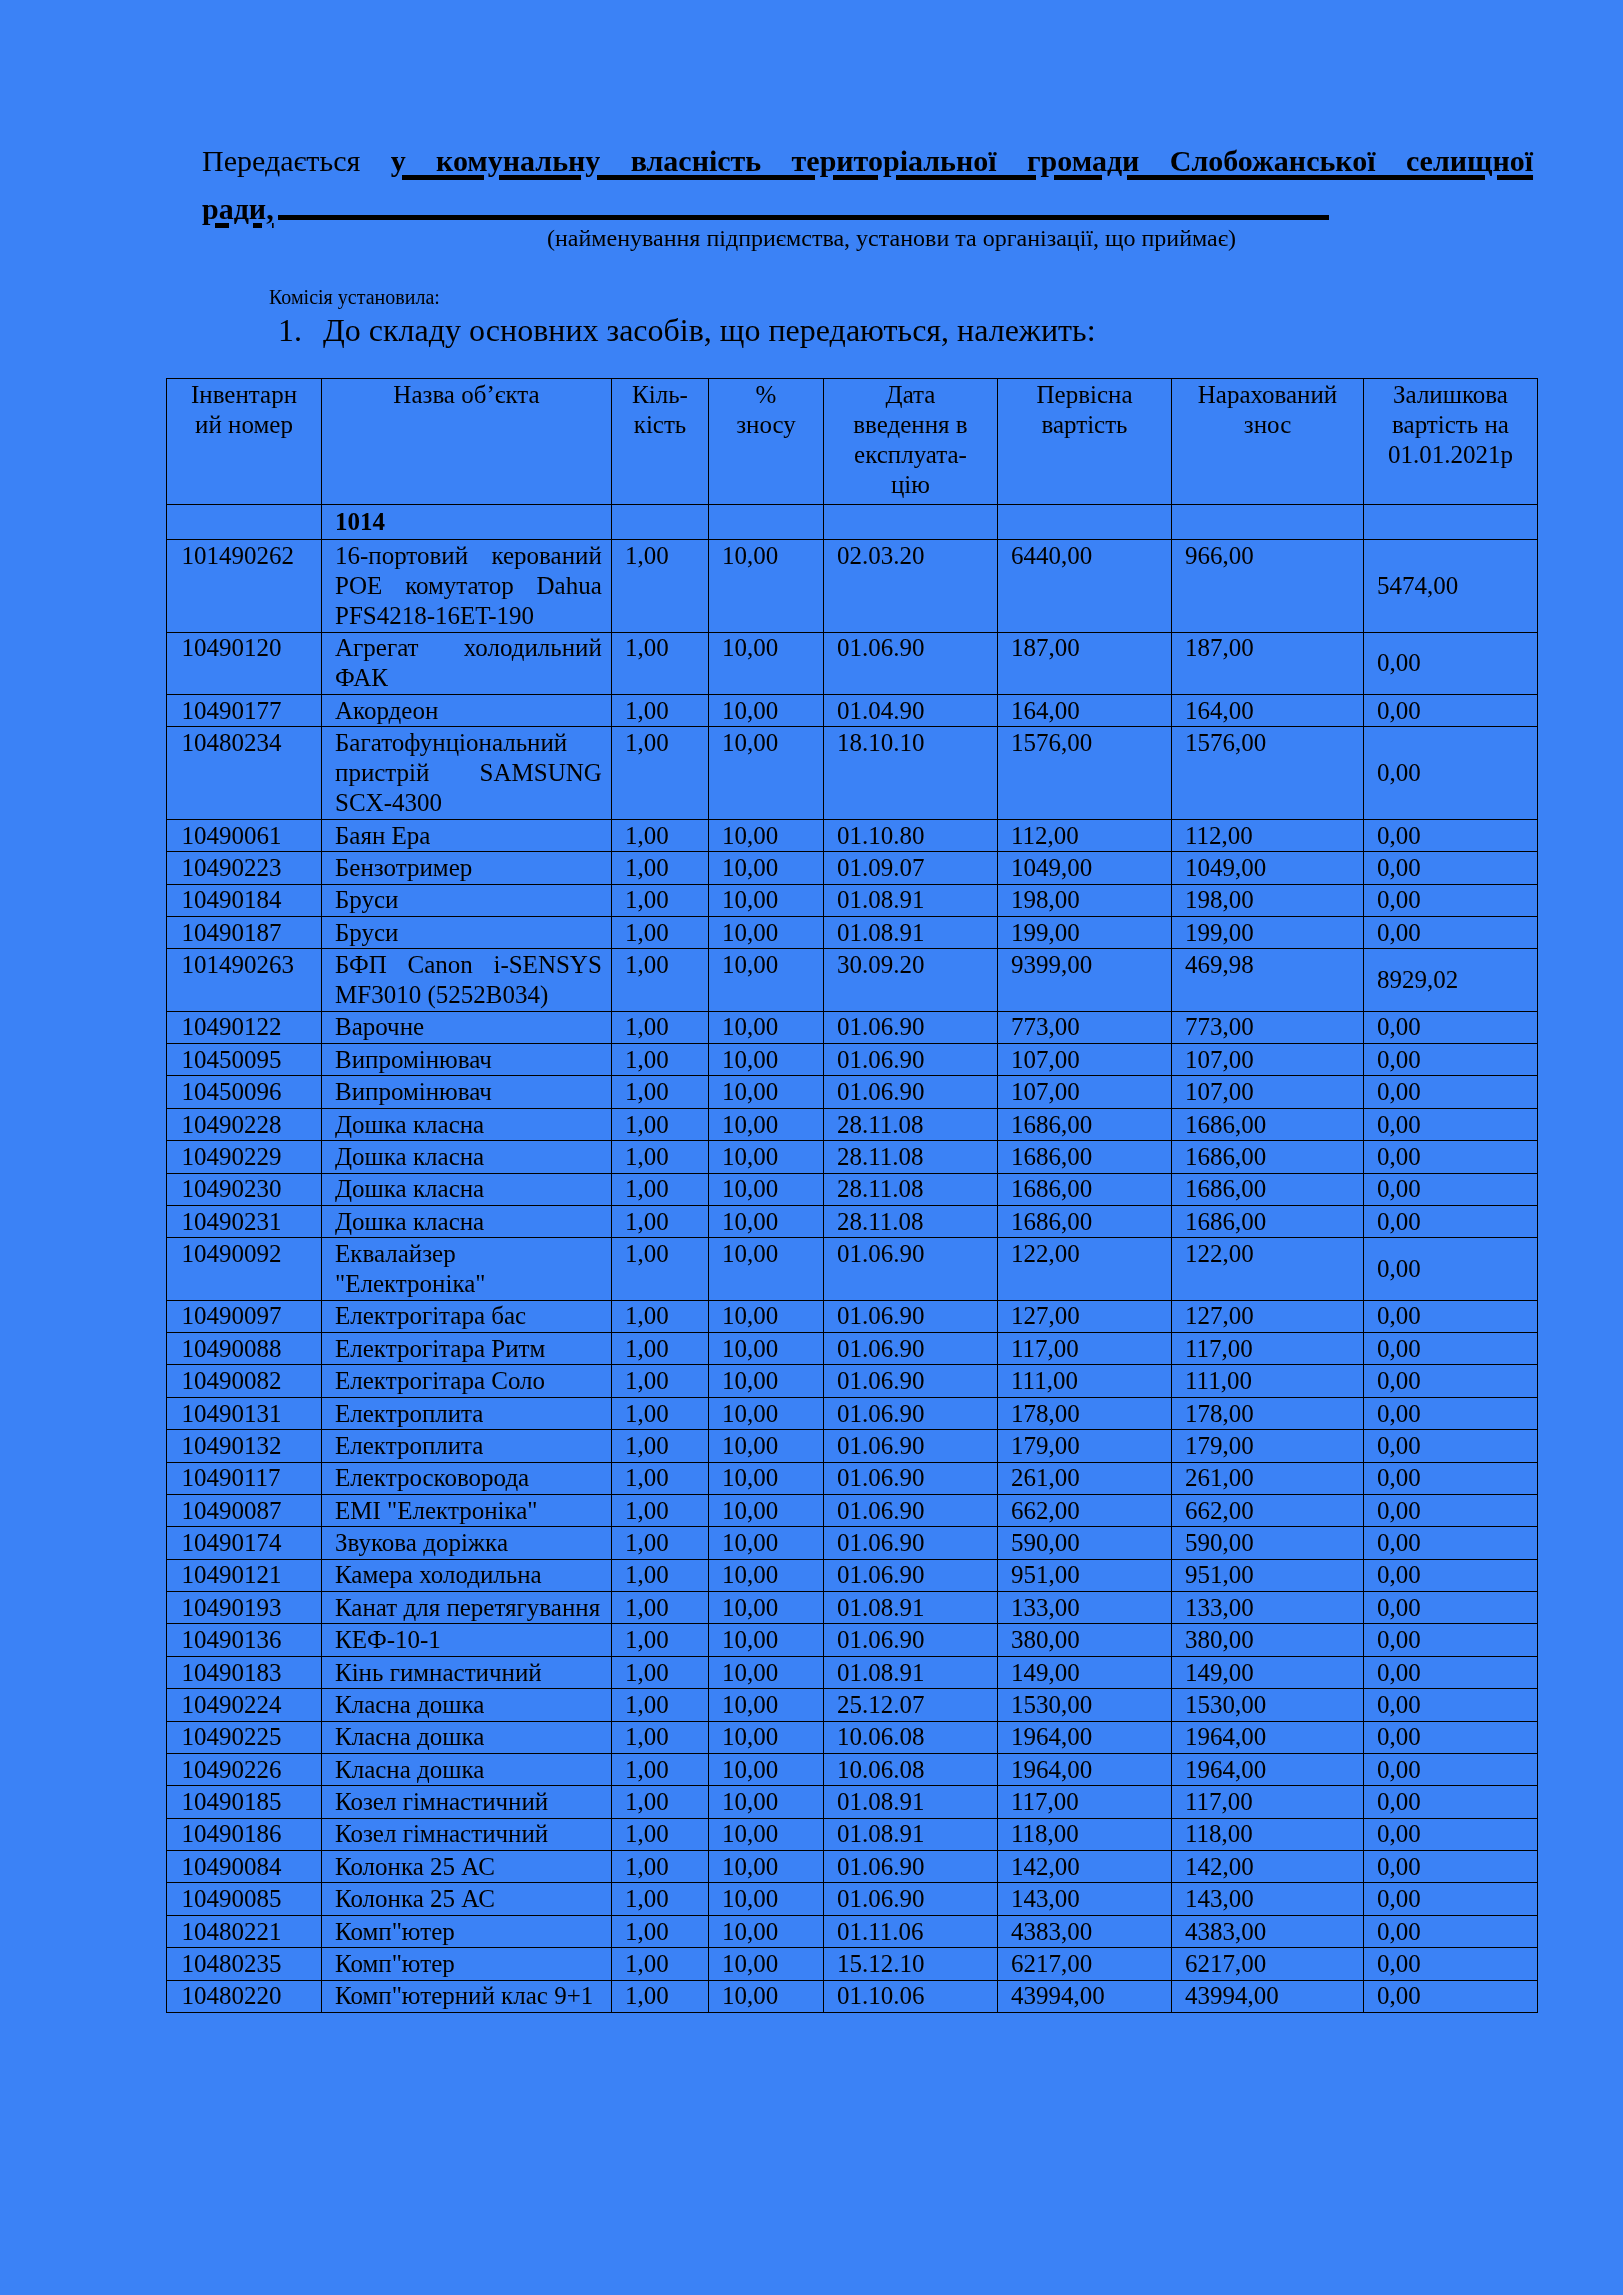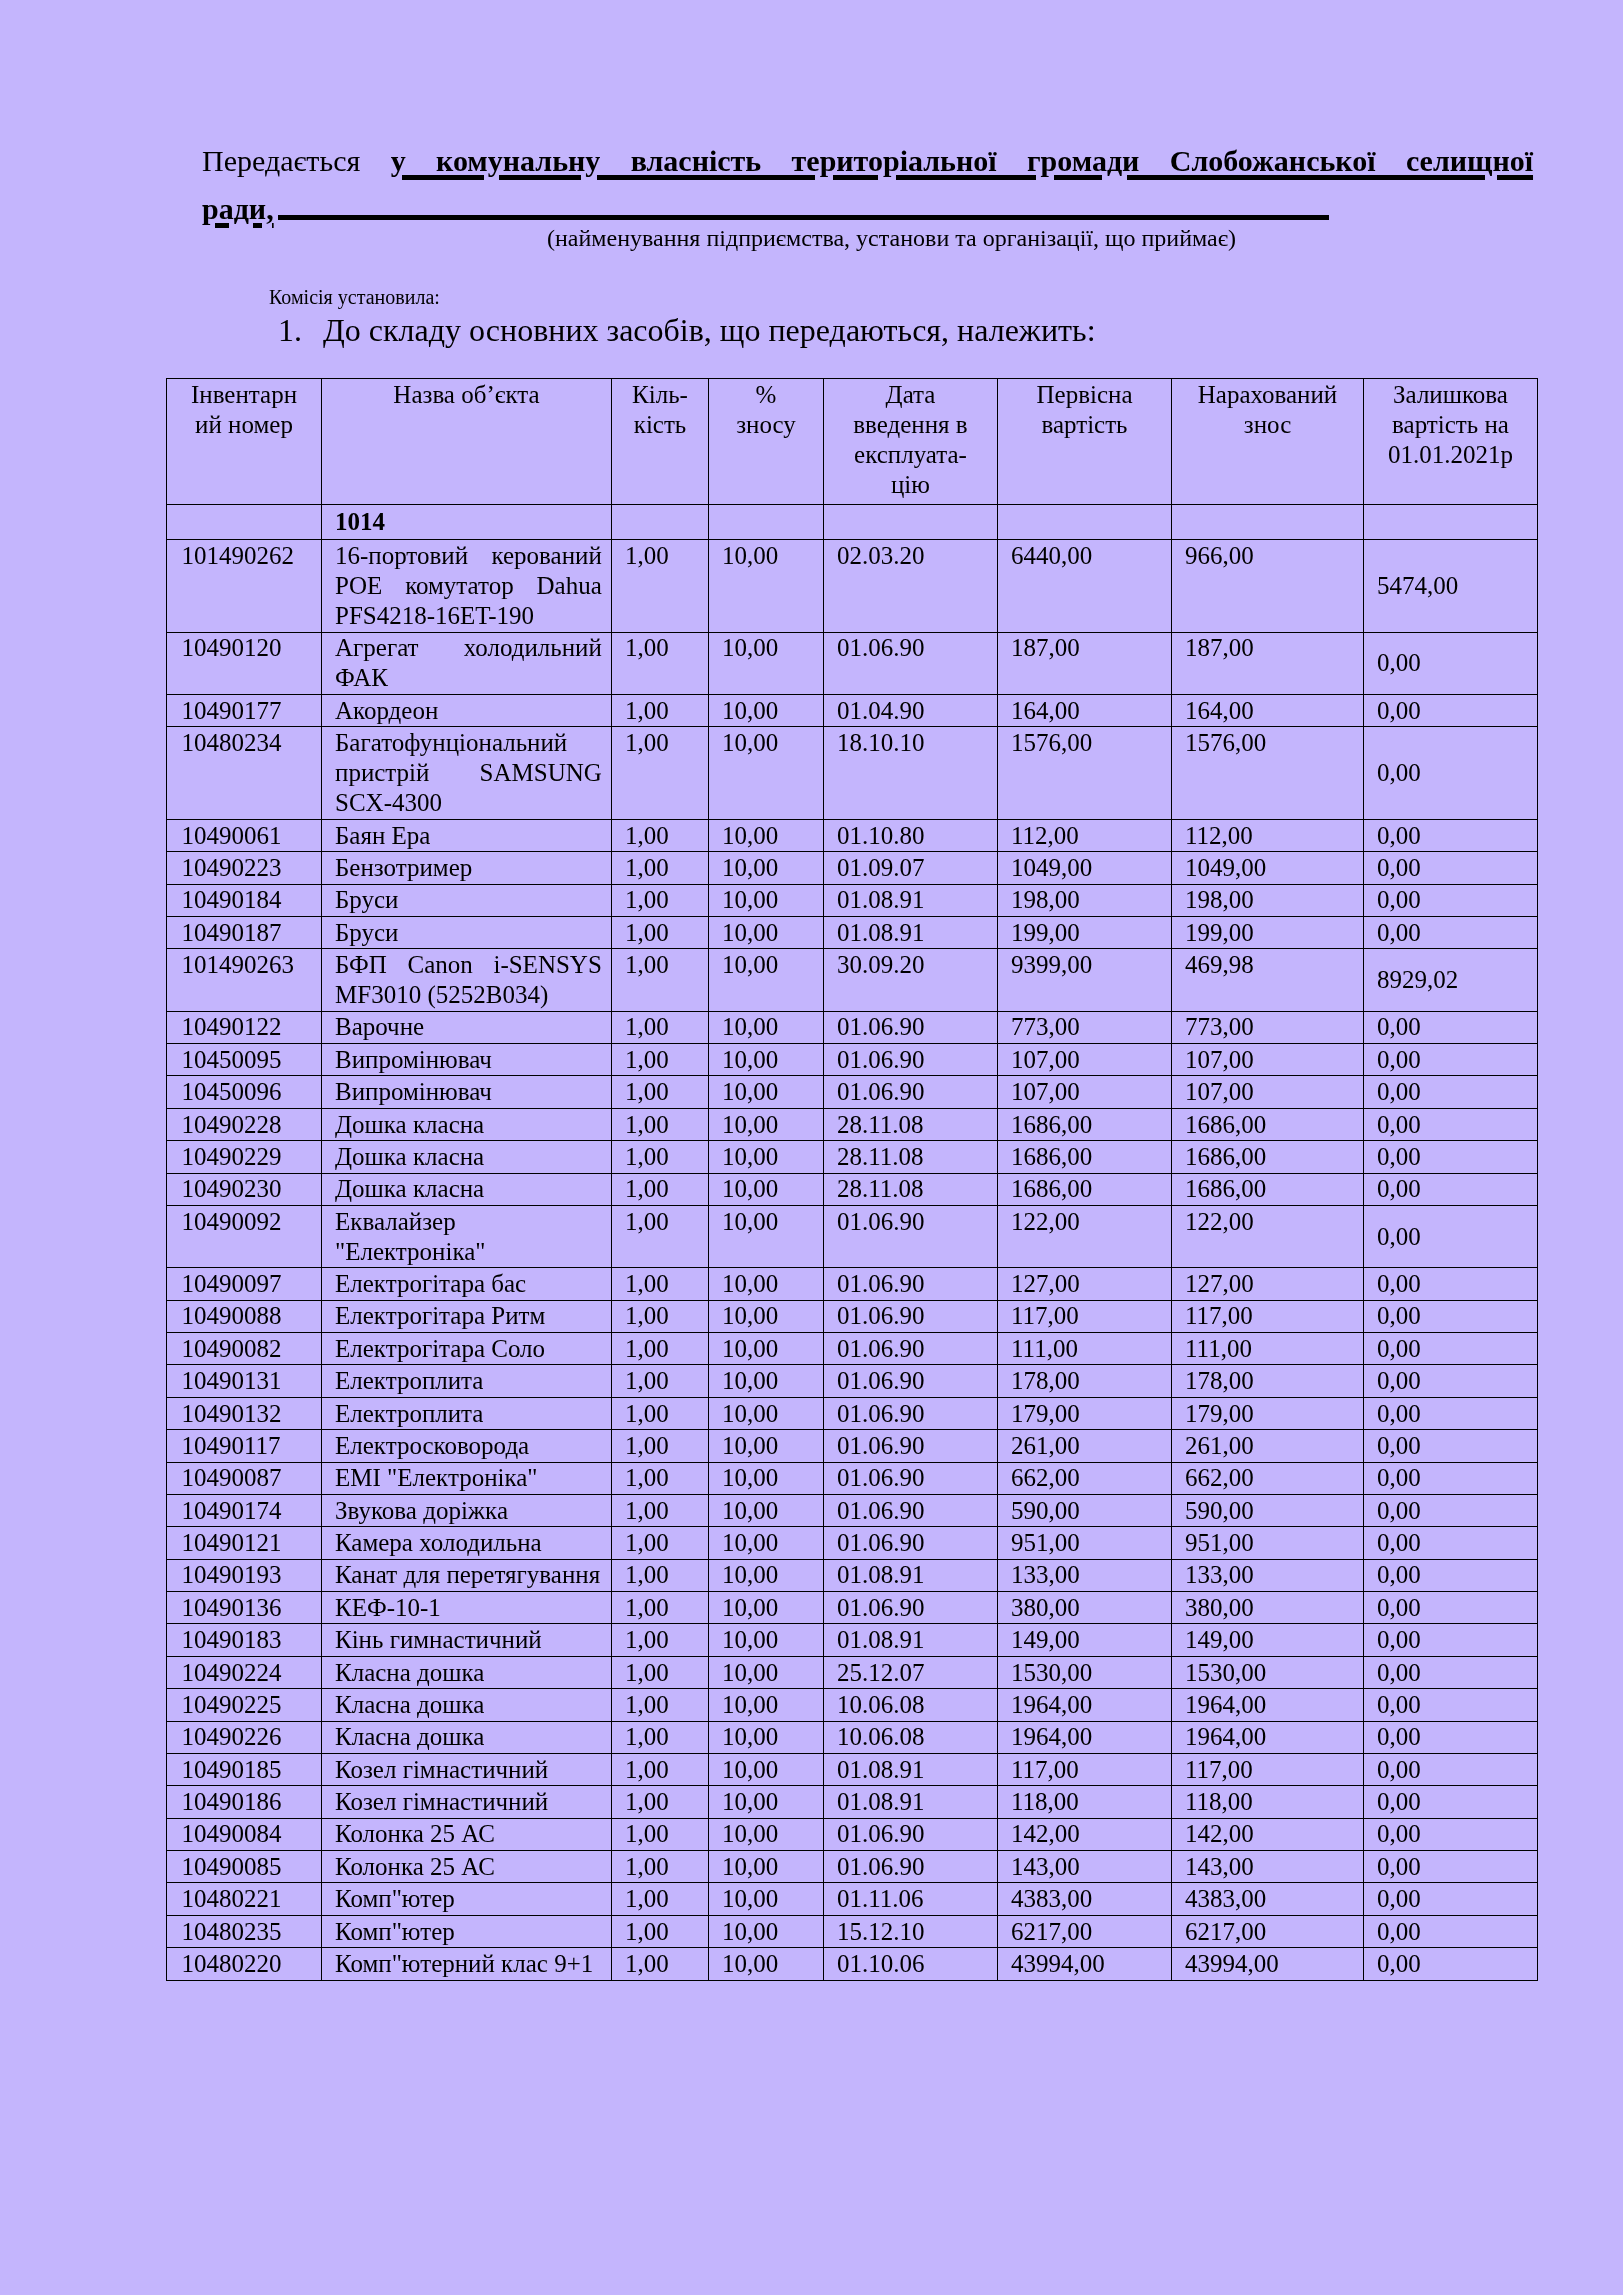--- a/index.html
+++ b/index.html
@@ -1,18 +1,18 @@
 <!DOCTYPE html>
 <html style="font-size:10.5px"><head>
 <meta charset="utf-8">
 <style>
   html, body { margin: 0; padding: 0; background: #ffffff; }
   body { width: 1623px; height: 2295px; position: relative; overflow: hidden;
          font-family: "Liberation Serif", "DejaVu Serif", serif; color: #000; }
-  .page { position: absolute; left: 0; top: 0; width: 1623px; height: 2295px; background: #c4b5fd; text-decoration: underline; }
+  .page { position: absolute; left: 0; top: 0; width: 1623px; height: 2295px; background: #3b82f6; text-decoration: underline; }
 
   .intro { position: absolute; left: 202px; top: 137px; width: 1331px;
            font-size: 30px; line-height: 47px; text-align: justify; text-align-last: justify; }
   .intro .lead { font-weight: normal; }
   .intro .bold-u { font-weight: bold; text-decoration: underline; text-decoration-thickness: 4.6px; text-underline-offset: 3.9px; }
   .line2 { position: absolute; left: 202px; top: 185px; font-size: 30px; line-height: 47px; font-weight: bold; }
   .line2 .rady { text-decoration: underline; text-decoration-thickness: 4.6px; text-underline-offset: 3.9px; }
   .blank-line { position: absolute; left: 278px; top: 215px; width: 1051px; height: 4.6px; background: #000; }
   .caption { position: absolute; left: 547px; top: 223px; font-size: 24px; line-height: 31px; white-space: nowrap; }
 
@@ -229,20 +229,30 @@
           <td class="c-inv">10490230</td>
           <td class="c-name">Дошка класна</td>
           <td>1,00</td>
           <td>10,00</td>
           <td>28.11.08</td>
           <td>1686,00</td>
           <td>1686,00</td>
           <td class="c-res">0,00</td>
         </tr>
         <tr>
+          <td class="c-inv">10490231</td>
+          <td class="c-name">Дошка класна</td>
+          <td>1,00</td>
+          <td>10,00</td>
+          <td>28.11.08</td>
+          <td>1686,00</td>
+          <td>1686,00</td>
+          <td class="c-res">0,00</td>
+        </tr>
+        <tr>
           <td class="c-inv">10490092</td>
           <td class="c-name">Еквалайзер "Електроніка"</td>
           <td>1,00</td>
           <td>10,00</td>
           <td>01.06.90</td>
           <td>122,00</td>
           <td>122,00</td>
           <td class="c-res">0,00</td>
         </tr>
         <tr>

